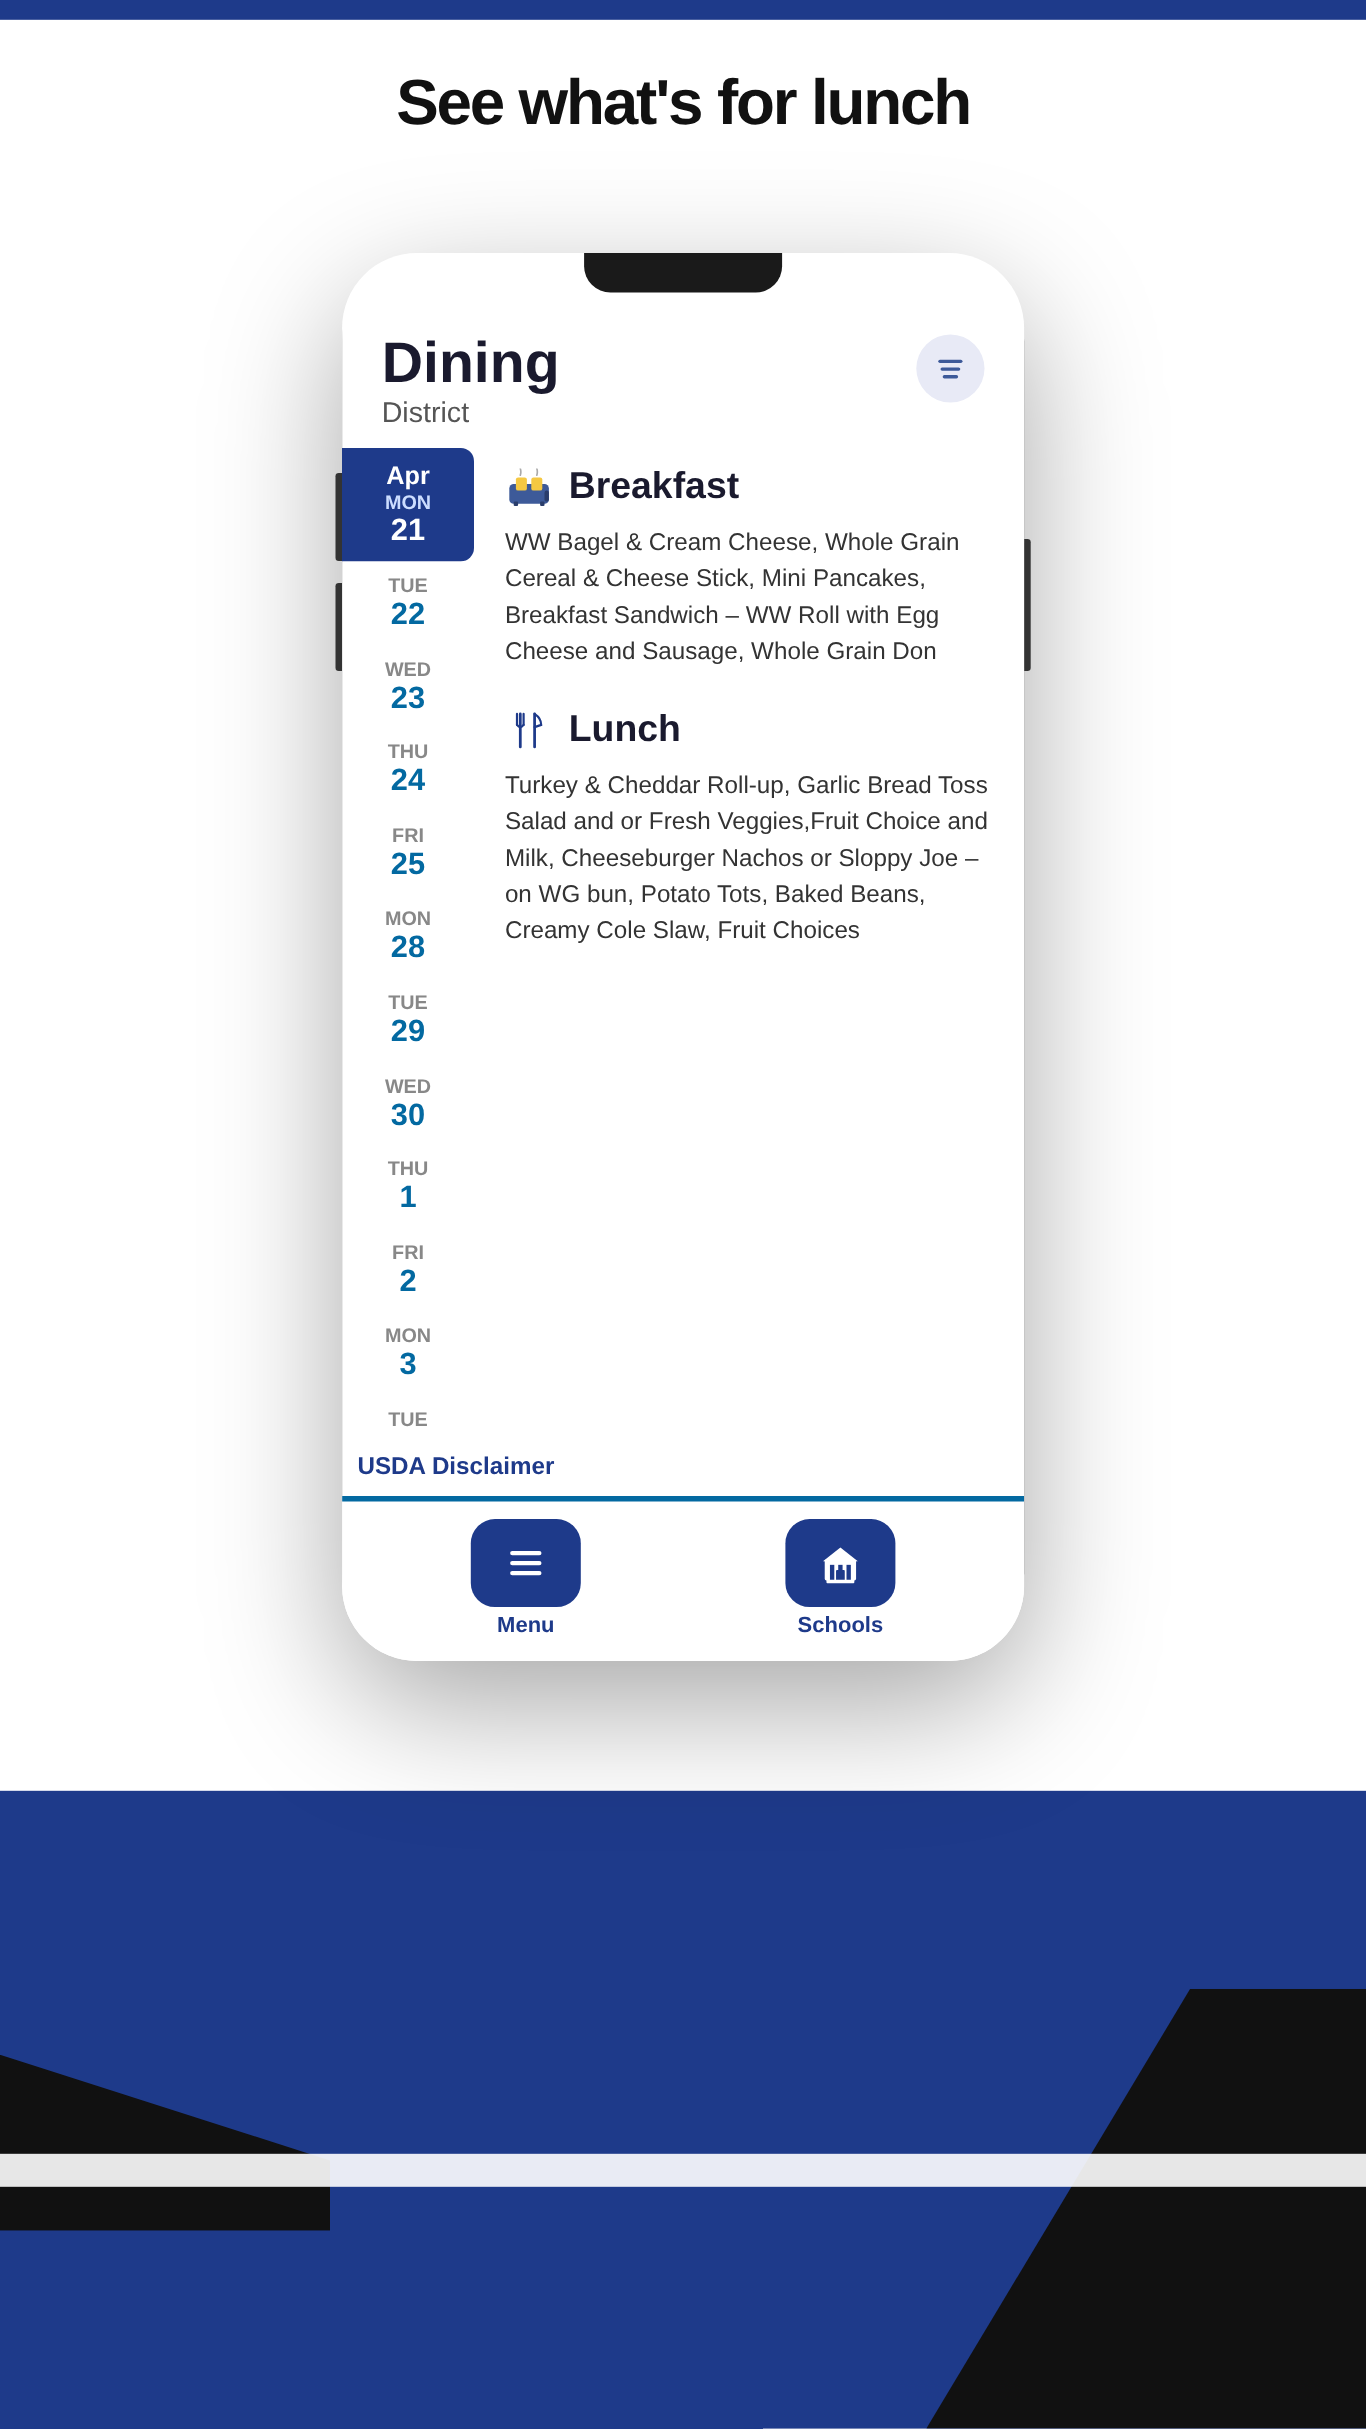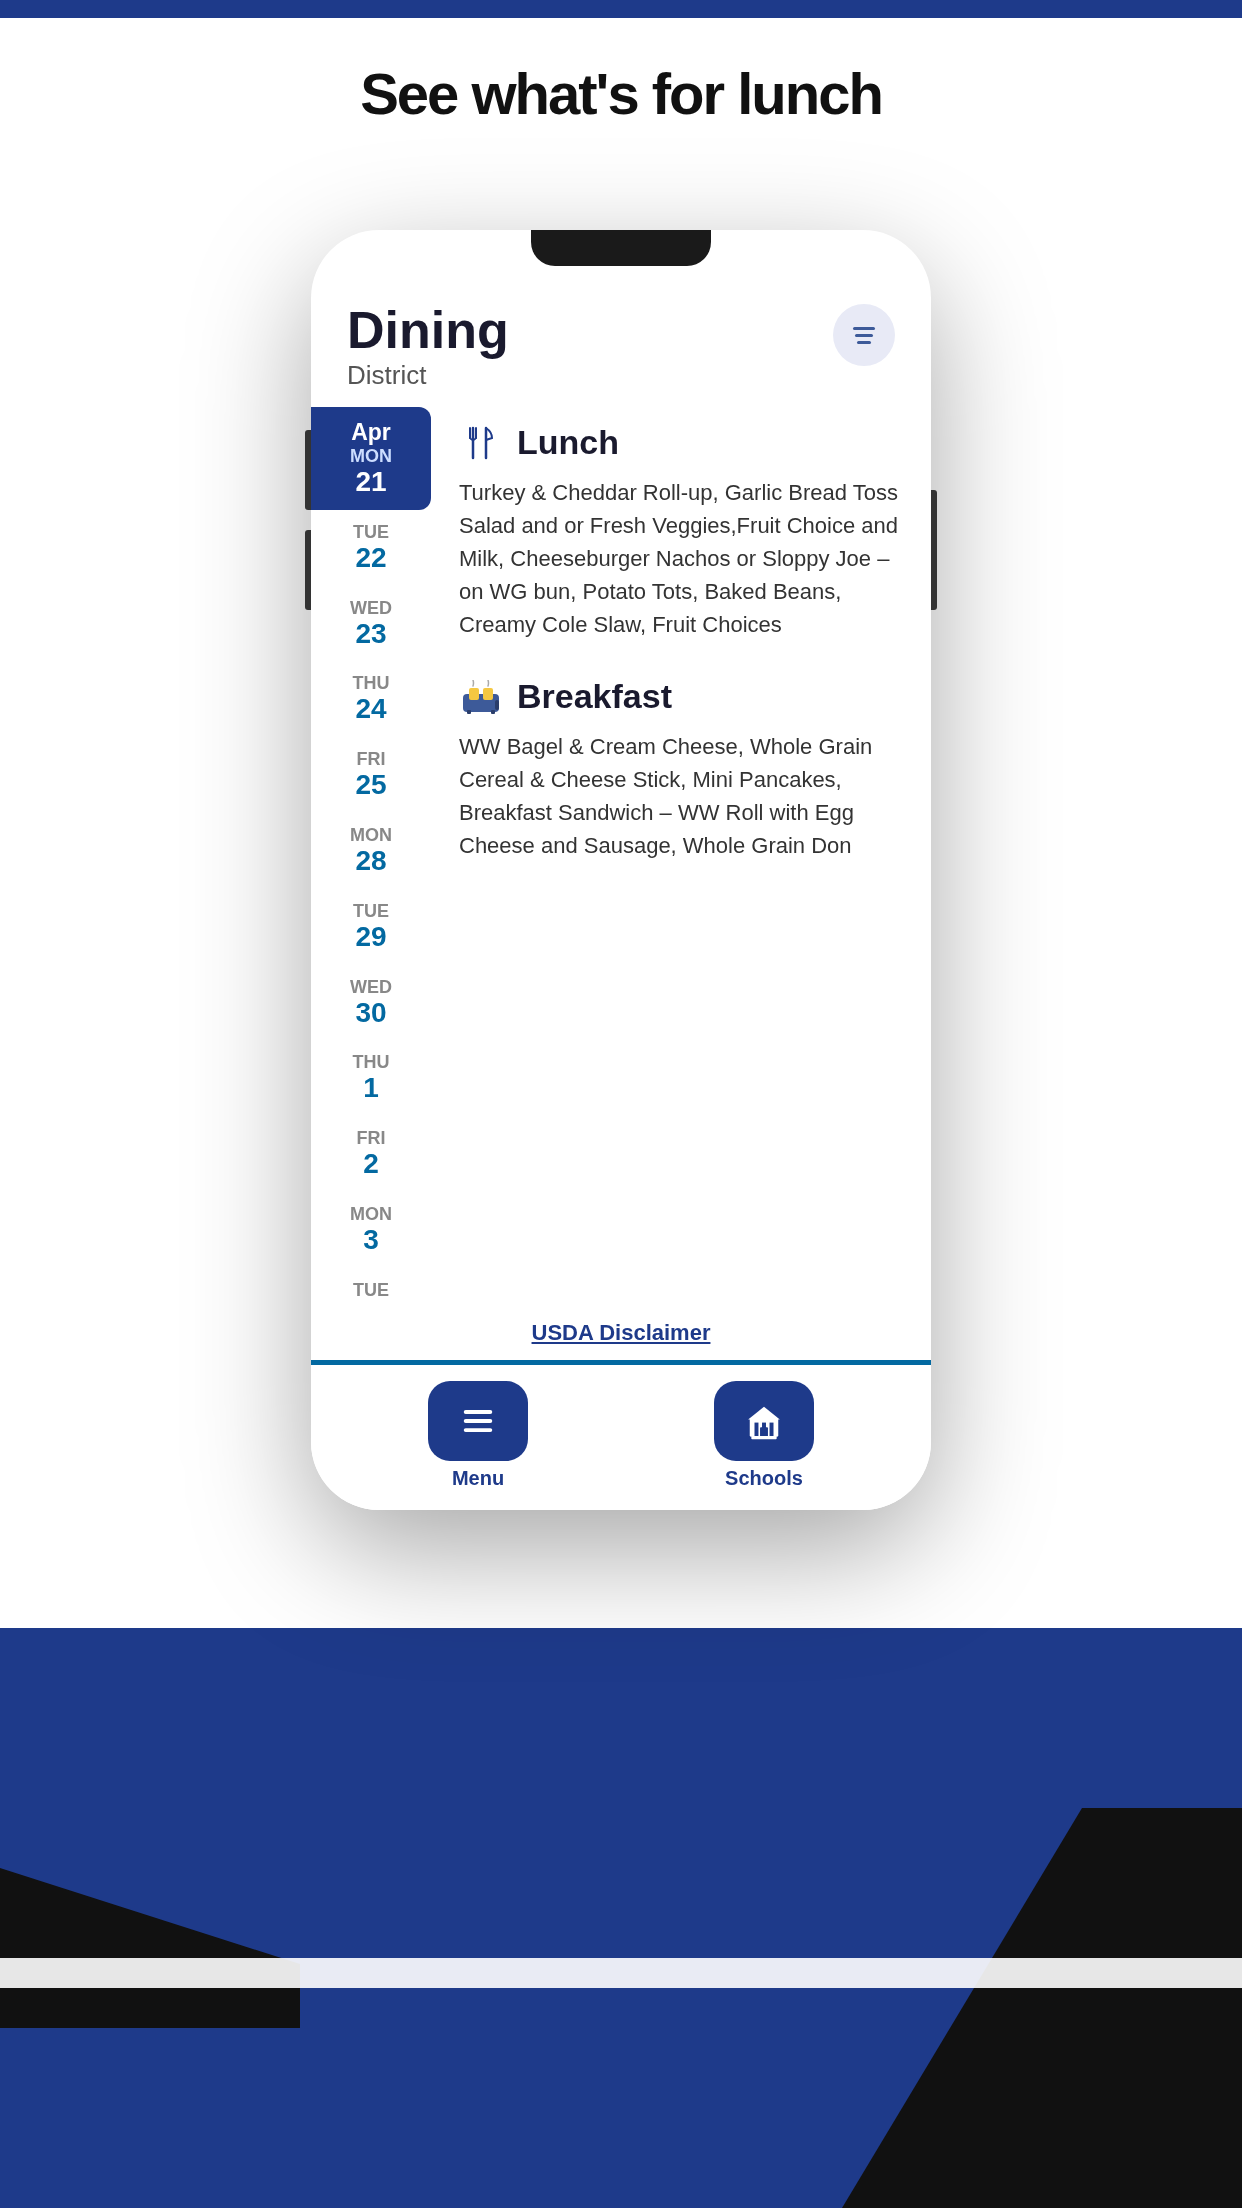--- a/index.html
+++ b/index.html
@@ -314,26 +314,24 @@
     }
 
     .nav-label {
       font-size: 20px;
       font-weight: 600;
       color: #1e3a8a;
     }
 
     
     .usda-disclaimer {
-      text-align: center;
       padding: 14px;
       font-size: 22px;
       color: #1e3a8a;
       font-weight: 600;
-      text-decoration: underline;
     }
 
     
     .lunch-icon {
       color: #1e3a8a;
       font-size: 30px;
     }
 
     
     .phone-button-left {
@@ -468,67 +466,67 @@
 
       <div class="date-day-name">TUE</div>
 
     </div>
           </div>
 
         <div class="menu-content">
 
           <div class="meal-section">
             <div class="meal-header">
+              <div class="meal-icon">
+
+                <svg width="44" height="34" viewBox="0 0 44 34" fill="none" xmlns="http://www.w3.org/2000/svg">
+
+                  <rect x="4" y="14" width="36" height="18" rx="4" fill="#3d5a99"></rect>
+
+                  <rect x="10" y="8" width="10" height="12" rx="2" fill="#f5c842"></rect>
+                  <rect x="24" y="8" width="10" height="12" rx="2" fill="#f5c842"></rect>
+
+                  <rect x="36" y="20" width="4" height="10" rx="2" fill="#2a3d6b"></rect>
+
+                  <rect x="8" y="30" width="4" height="4" rx="1" fill="#2a3d6b"></rect>
+                  <rect x="32" y="30" width="4" height="4" rx="1" fill="#2a3d6b"></rect>
+
+                  <path d="M14 6 Q15 3 14 0" stroke="#aaaaaa" stroke-width="1.5" stroke-linecap="round" fill="none"></path>
+                  <path d="M29 6 Q30 3 29 0" stroke="#aaaaaa" stroke-width="1.5" stroke-linecap="round" fill="none"></path>
+                </svg>
+              </div>
+              <div class="meal-title">Breakfast</div>
+            </div>
+            <div class="meal-description">
+              WW Bagel &amp; Cream Cheese, Whole Grain Cereal &amp; Cheese Stick, Mini Pancakes, Breakfast Sandwich – WW Roll with Egg Cheese and Sausage, Whole Grain Don
+            </div>
+          </div>
+
+          <div class="meal-section">
+            <div class="meal-header">
               <div class="meal-icon lunch-icon">
 
                 <svg width="38" height="38" viewBox="0 0 38 38" fill="none" xmlns="http://www.w3.org/2000/svg">
 
                   <line x1="11" y1="4" x2="11" y2="34" stroke="#1e3a8a" stroke-width="2.5" stroke-linecap="round"></line>
                   <line x1="8" y1="4" x2="8" y2="14" stroke="#1e3a8a" stroke-width="2" stroke-linecap="round"></line>
                   <line x1="14" y1="4" x2="14" y2="14" stroke="#1e3a8a" stroke-width="2" stroke-linecap="round"></line>
                   <path d="M8 14 Q11 18 14 14" stroke="#1e3a8a" stroke-width="2" stroke-linecap="round" fill="none"></path>
 
                   <line x1="24" y1="4" x2="24" y2="34" stroke="#1e3a8a" stroke-width="2.5" stroke-linecap="round"></line>
                   <path d="M24 4 Q30 8 30 14 L24 16" stroke="#1e3a8a" stroke-width="2" stroke-linecap="round" fill="none"></path>
                 </svg>
               </div>
               <div class="meal-title">Lunch</div>
             </div>
             <div class="meal-description">
               Turkey &amp; Cheddar Roll-up, Garlic Bread Toss Salad and or Fresh Veggies,Fruit Choice and Milk, Cheeseburger Nachos or Sloppy Joe – on WG bun, Potato Tots, Baked Beans, Creamy Cole Slaw, Fruit Choices
             </div>
           </div>
 
-          <div class="meal-section">
-            <div class="meal-header">
-              <div class="meal-icon">
-
-                <svg width="44" height="34" viewBox="0 0 44 34" fill="none" xmlns="http://www.w3.org/2000/svg">
-
-                  <rect x="4" y="14" width="36" height="18" rx="4" fill="#3d5a99"></rect>
-
-                  <rect x="10" y="8" width="10" height="12" rx="2" fill="#f5c842"></rect>
-                  <rect x="24" y="8" width="10" height="12" rx="2" fill="#f5c842"></rect>
-
-                  <rect x="36" y="20" width="4" height="10" rx="2" fill="#2a3d6b"></rect>
-
-                  <rect x="8" y="30" width="4" height="4" rx="1" fill="#2a3d6b"></rect>
-                  <rect x="32" y="30" width="4" height="4" rx="1" fill="#2a3d6b"></rect>
-
-                  <path d="M14 6 Q15 3 14 0" stroke="#aaaaaa" stroke-width="1.5" stroke-linecap="round" fill="none"></path>
-                  <path d="M29 6 Q30 3 29 0" stroke="#aaaaaa" stroke-width="1.5" stroke-linecap="round" fill="none"></path>
-                </svg>
-              </div>
-              <div class="meal-title">Breakfast</div>
-            </div>
-            <div class="meal-description">
-              WW Bagel &amp; Cream Cheese, Whole Grain Cereal &amp; Cheese Stick, Mini Pancakes, Breakfast Sandwich – WW Roll with Egg Cheese and Sausage, Whole Grain Don
-            </div>
-          </div>
-
         </div>
       </div>
 
       <div class="usda-disclaimer">USDA Disclaimer</div>
 
       <div class="bottom-nav">
 
         <div class="nav-item">
           <div class="nav-icon-bg">
             <svg viewBox="0 0 24 24" xmlns="http://www.w3.org/2000/svg">

